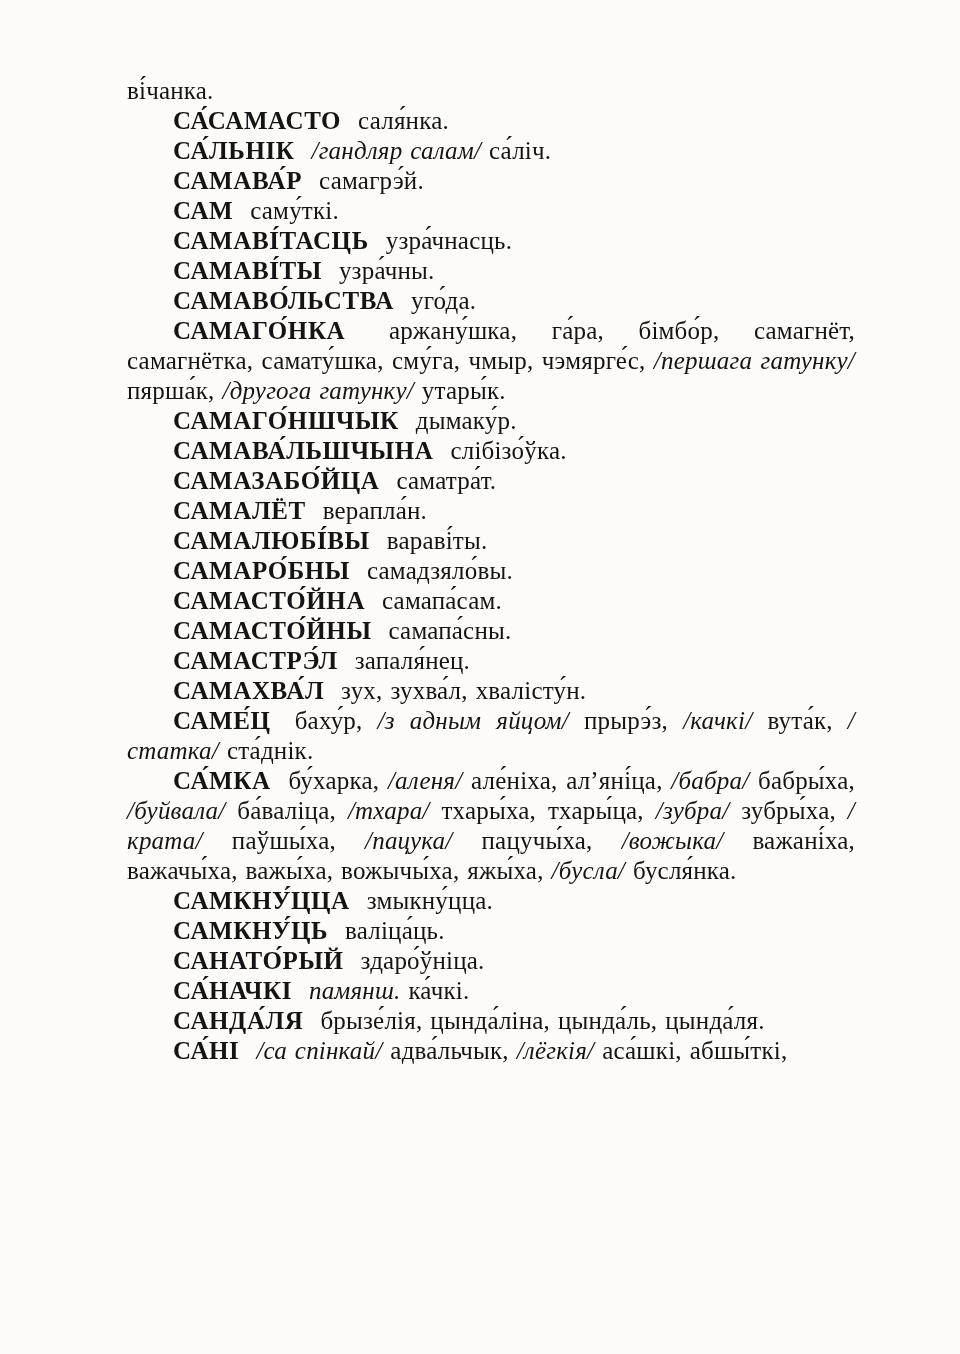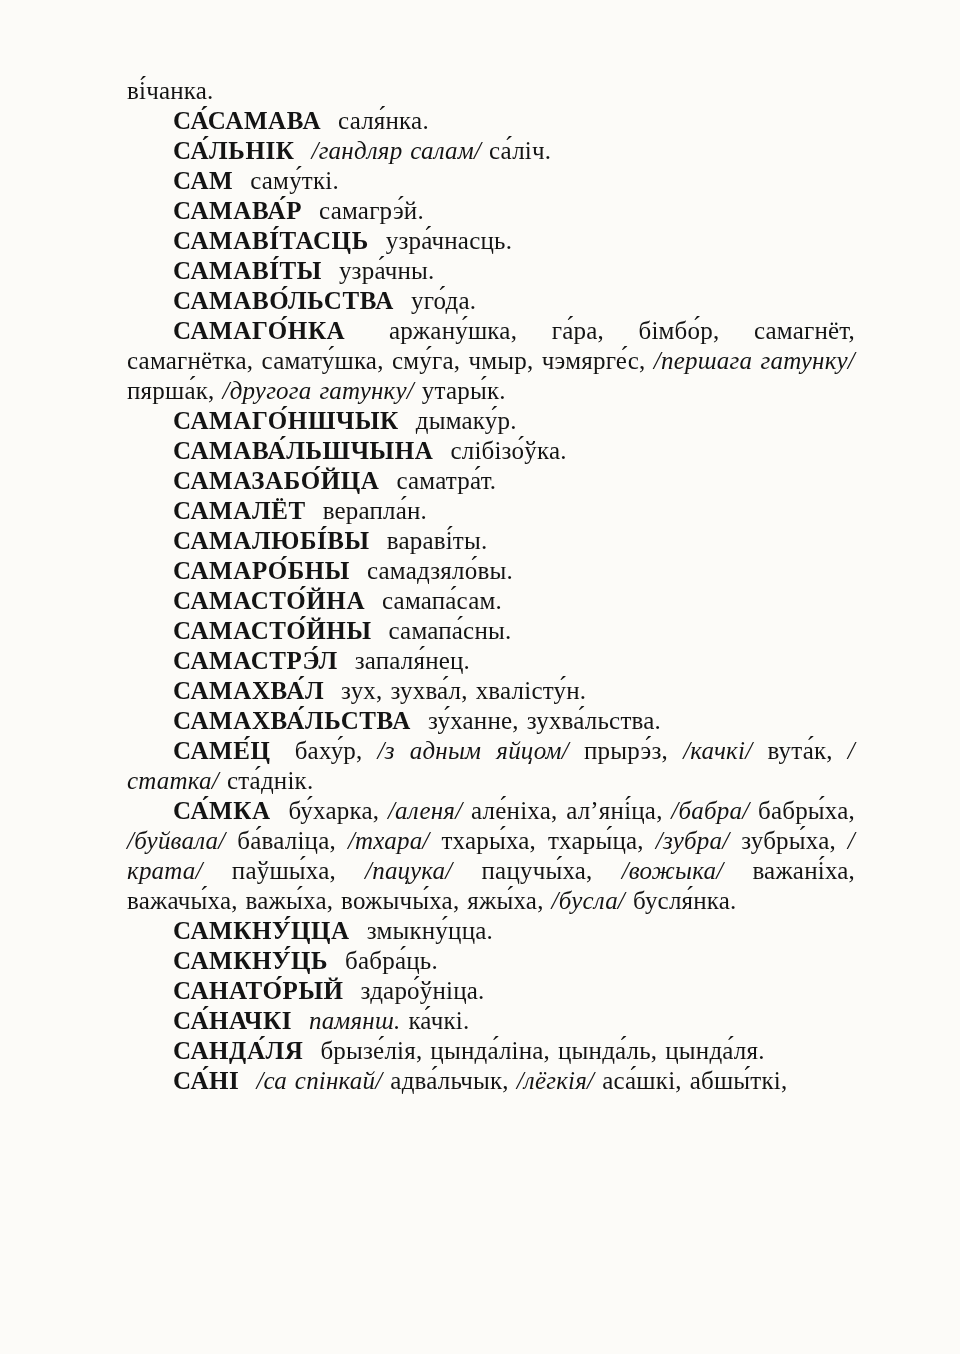--- a/index.html
+++ b/index.html
@@ -47,41 +47,40 @@
   .rm {
     font-style: normal;
   }
 </style>
 </head>
 <body>
 
 <div class="page">
   <div class="text-block" id="entries">
       <p class="entry no-indent"><span class="rm">ві́чанка.</span></p>
-      <p class="entry"><span class="hw">СА́САМАВА</span><span class="rm"> саля́нка.</span></p>
+      <p class="entry"><span class="hw">СА́САМАСТО</span><span class="rm"> саля́нка.</span></p>
       <p class="entry"><span class="hw">СА́ЛЬНІК</span><span class="it"> /гандляр салам/</span><span class="rm"> са́ліч.</span></p>
+      <p class="entry"><span class="hw">САМАВА́Р</span><span class="rm"> самагрэ́й.</span></p>
       <p class="entry"><span class="hw">САМ</span><span class="rm"> саму́ткі.</span></p>
-      <p class="entry"><span class="hw">САМАВА́Р</span><span class="rm"> самагрэ́й.</span></p>
       <p class="entry"><span class="hw">САМАВІ́ТАСЦЬ</span><span class="rm"> узра́чнасць.</span></p>
       <p class="entry"><span class="hw">САМАВІ́ТЫ</span><span class="rm"> узра́чны.</span></p>
       <p class="entry"><span class="hw">САМАВО́ЛЬСТВА</span><span class="rm"> уго́да.</span></p>
       <p class="entry"><span class="hw">САМАГО́НКА</span><span class="rm"> аржану́шка, га́ра, бімбо́р, самагнёт, самагнётка, самату́шка, сму́га, чмыр, чэмярге́с, </span><span class="it">/першага гатунку/</span><span class="rm"> пярша́к, </span><span class="it">/другога гатунку/</span><span class="rm"> утары́к.</span></p>
       <p class="entry"><span class="hw">САМАГО́НШЧЫК</span><span class="rm"> дымаку́р.</span></p>
       <p class="entry"><span class="hw">САМАВА́ЛЬШЧЫНА</span><span class="rm"> слібізо́ўка.</span></p>
       <p class="entry"><span class="hw">САМАЗАБО́ЙЦА</span><span class="rm"> саматра́т.</span></p>
       <p class="entry"><span class="hw">САМАЛЁТ</span><span class="rm"> верапла́н.</span></p>
       <p class="entry"><span class="hw">САМАЛЮБІ́ВЫ</span><span class="rm"> вараві́ты.</span></p>
       <p class="entry"><span class="hw">САМАРО́БНЫ</span><span class="rm"> самадзяло́вы.</span></p>
       <p class="entry"><span class="hw">САМАСТО́ЙНА</span><span class="rm"> самапа́сам.</span></p>
       <p class="entry"><span class="hw">САМАСТО́ЙНЫ</span><span class="rm"> самапа́сны.</span></p>
       <p class="entry"><span class="hw">САМАСТРЭ́Л</span><span class="rm"> запаля́нец.</span></p>
       <p class="entry"><span class="hw">САМАХВА́Л</span><span class="rm"> зух, зухва́л, хвалісту́н.</span></p>
-      <p class="entry"><span class="hw">САМАХВА́ЛЬСТВА</span><span class="rm"> зу́ханне, зухва́льства.</span></p>
       <p class="entry"><span class="hw">САМЕ́Ц</span><span class="rm"> баху́р, </span><span class="it">/з адным яйцом/</span><span class="rm"> прырэ́з, </span><span class="it">/качкі/</span><span class="rm"> вута́к, </span><span class="it">/статка/</span><span class="rm"> ста́днік.</span></p>
       <p class="entry"><span class="hw">СА́МКА</span><span class="rm"> бу́харка, </span><span class="it">/аленя/</span><span class="rm"> але́ніха, ал’яні́ца, </span><span class="it">/бабра/</span><span class="rm"> бабры́ха, </span><span class="it">/буйвала/</span><span class="rm"> ба́валіца, </span><span class="it">/тхара/</span><span class="rm"> тхары́ха, тхары́ца, </span><span class="it">/зубра/</span><span class="rm"> зубры́ха, </span><span class="it">/крата/</span><span class="rm"> паўшы́ха, </span><span class="it">/пацука/</span><span class="rm"> пацучы́ха, </span><span class="it">/вожыка/</span><span class="rm"> важані́ха, важачы́ха, важы́ха, вожычы́ха, яжы́ха, </span><span class="it">/бусла/</span><span class="rm"> бусля́нка.</span></p>
       <p class="entry"><span class="hw">САМКНУ́ЦЦА</span><span class="rm"> змыкну́цца.</span></p>
-      <p class="entry"><span class="hw">САМКНУ́ЦЬ</span><span class="rm"> бабра́ць.</span></p>
+      <p class="entry"><span class="hw">САМКНУ́ЦЬ</span><span class="rm"> валіца́ць.</span></p>
       <p class="entry"><span class="hw">САНАТО́РЫЙ</span><span class="rm"> здаро́ўніца.</span></p>
       <p class="entry"><span class="hw">СА́НАЧКІ</span><span class="it"> памянш.</span><span class="rm"> ка́чкі.</span></p>
       <p class="entry"><span class="hw">САНДА́ЛЯ</span><span class="rm"> брызе́лія, цында́ліна, цында́ль, цында́ля.</span></p>
       <p class="entry"><span class="hw">СА́НІ</span><span class="it"> /са спінкай/</span><span class="rm"> адва́льчык, </span><span class="it">/лёгкія/</span><span class="rm"> аса́шкі, абшы́ткі,</span></p>
     </div>
 </div>
 
 </body></html>

